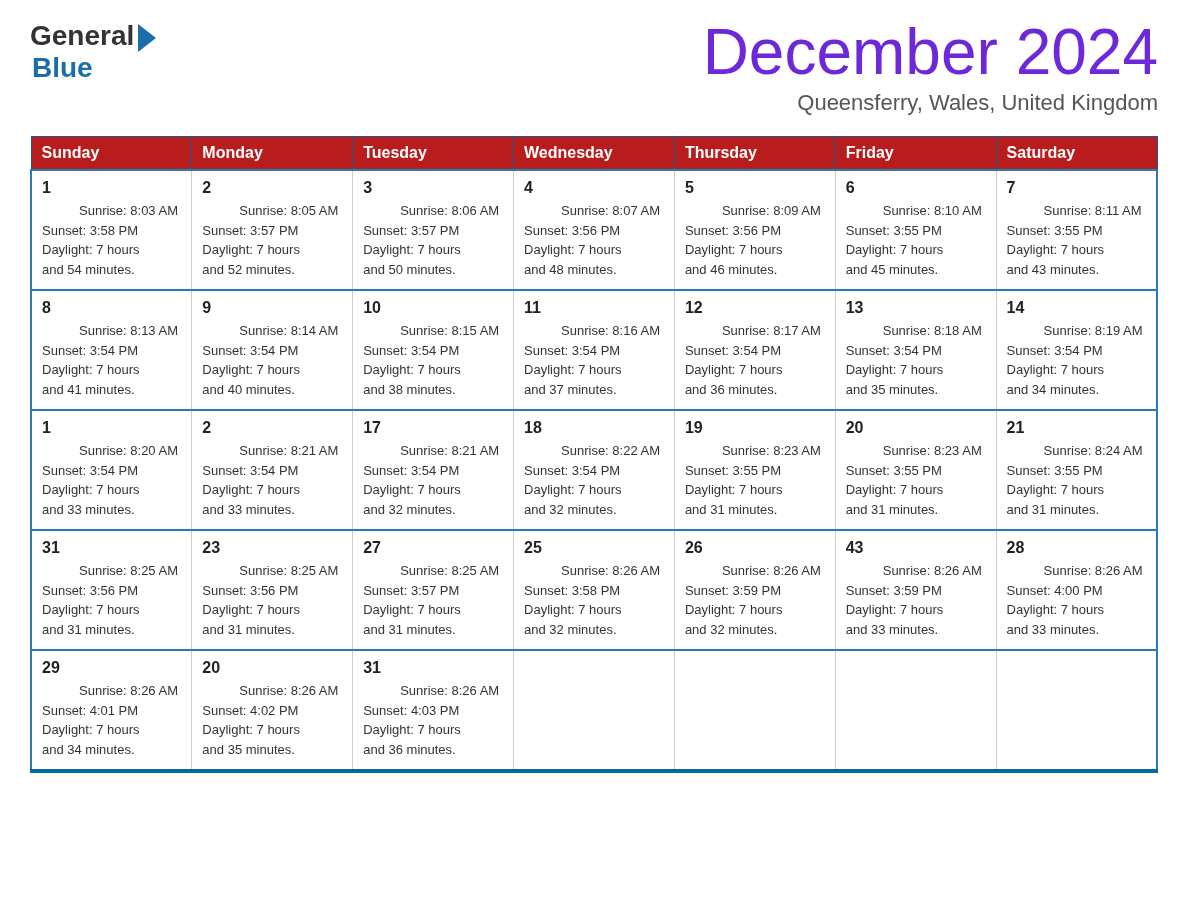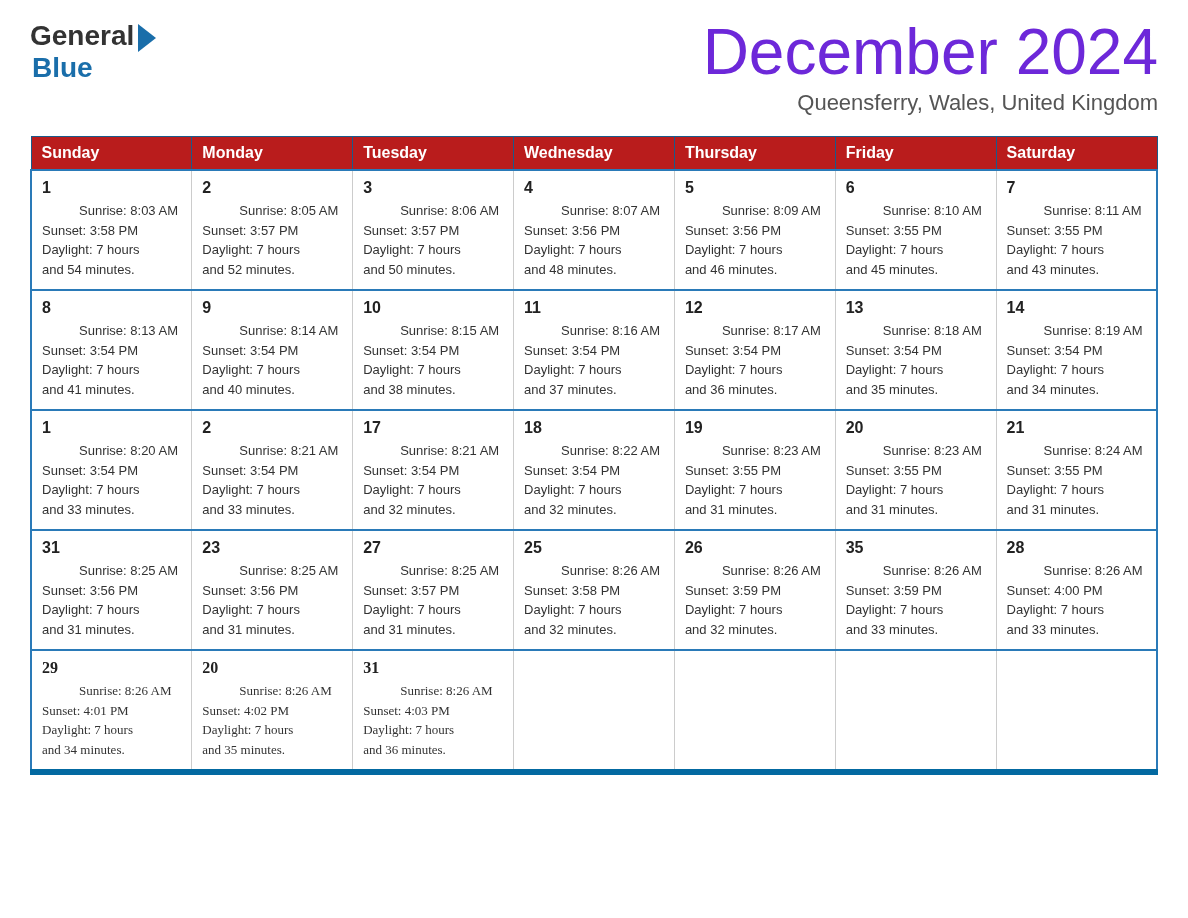--- a/index.html
+++ b/index.html
@@ -87,22 +87,21 @@
     tbody tr:first-child td {
       border-top: 2px solid #2a7ab8;
     }
     tbody tr td:first-child {
       border-left: 2px solid #2a7ab8;
     }
     tbody tr td:last-child {
       border-right: 2px solid #2a7ab8;
     }
     tbody tr:last-child td {
-      border-bottom: 6px solid #0369a1;
-      font-family: Liberation Serif, serif;
+      border-bottom: 4px solid #0369a1;
     }
     .day-number {
       font-size: 16px;
       font-weight: bold;
       color: #222;
       display: block;
       margin-bottom: 4px;
     }
     .day-info {
       font-size: 13px;
@@ -252,21 +251,21 @@
       </td>
         <td>
         <span class="day-number">25</span>
         <span class="day-info">Sunrise: 8:26 AM<br>Sunset: 3:58 PM<br>Daylight: 7 hours<br>and 32 minutes.</span>
       </td>
         <td>
         <span class="day-number">26</span>
         <span class="day-info">Sunrise: 8:26 AM<br>Sunset: 3:59 PM<br>Daylight: 7 hours<br>and 32 minutes.</span>
       </td>
         <td>
-        <span class="day-number">35</span>
+        <span class="day-number">43</span>
         <span class="day-info">Sunrise: 8:26 AM<br>Sunset: 3:59 PM<br>Daylight: 7 hours<br>and 33 minutes.</span>
       </td>
         <td>
         <span class="day-number">28</span>
         <span class="day-info">Sunrise: 8:26 AM<br>Sunset: 4:00 PM<br>Daylight: 7 hours<br>and 33 minutes.</span>
       </td>
       </tr>
       <tr class="row-divider">
         <td>
         <span class="day-number">29</span>

